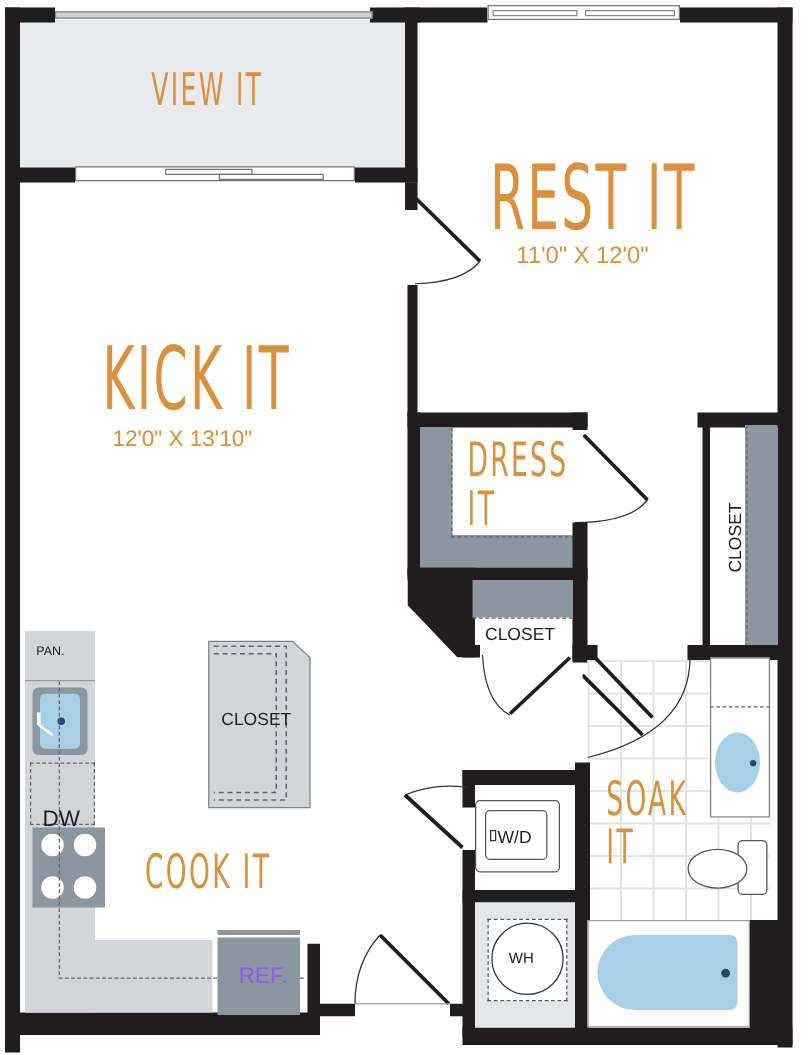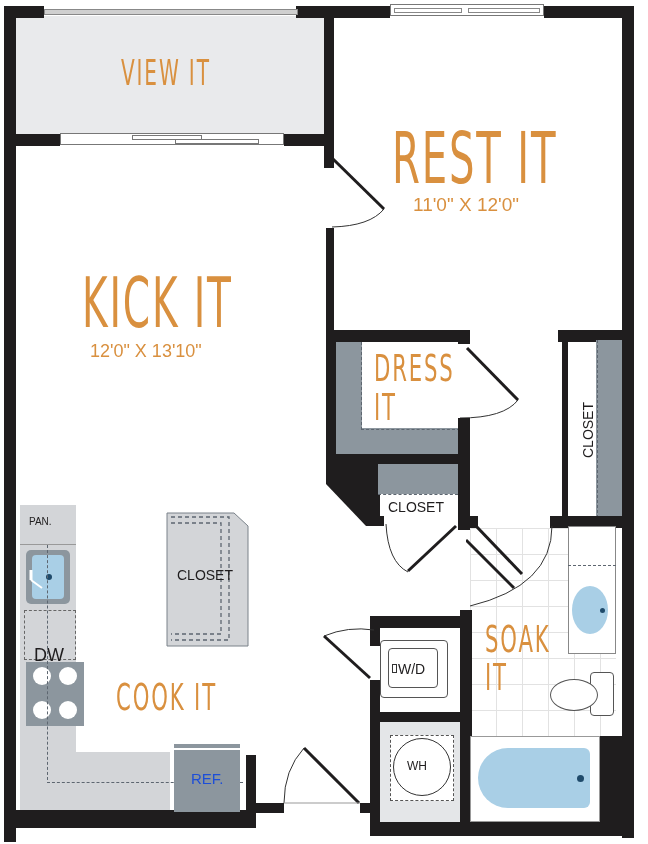--- a/index.html
+++ b/index.html
@@ -157,21 +157,21 @@
   <div class="fixture-label" style="left:34px;top:626px;font-size:18px;margin-top:19px;">DW</div>
   <div class="abs" style="left:26px;top:662px;width:58px;height:64px;background:#8c969e;"></div>
   <div class="abs" style="left:33px;top:667px;width:18px;height:18px;border-radius:50%;background:#fff;"></div>
   <div class="abs" style="left:59px;top:667px;width:18px;height:18px;border-radius:50%;background:#fff;"></div>
   <div class="abs" style="left:33px;top:701px;width:18px;height:18px;border-radius:50%;background:#fff;"></div>
   <div class="abs" style="left:59px;top:701px;width:18px;height:18px;border-radius:50%;background:#fff;"></div>
   <div class="dash-v" style="left:47px;top:545px;height:235px;"></div>
   <div class="dash-h" style="left:47px;top:782px;width:196px;"></div>
   <div class="abs" style="left:174px;top:744px;width:66px;height:4px;background:#8c969e;"></div>
   <div class="abs" style="left:174px;top:750px;width:66px;height:62px;background:#8c969e;"></div>
-  <div class="fixture-label" style="left:191px;top:770px;font-size:15px;color:#1d4ed8;">REF.</div>
+  <div class="fixture-label" style="left:191px;top:770px;font-size:18px;color:#8b5cf6;">REF.</div>
   <div class="room-label" style="left:116px;top:675px;font-size:38px;">COOK IT</div>
 
   <svg class="abs" style="left:166px;top:512px;" width="84" height="136">
     <polygon points="1,1 68,1 82,14 82,134 1,134" fill="#d3d5d8" stroke="#7a828a" stroke-width="1"></polygon>
     <polyline points="5,11 55,11 55,122 5,122" fill="none" stroke="#5d6670" stroke-width="1.3" stroke-dasharray="4,3"></polyline>
     <polyline points="5,5 63,5 63,128 5,128" fill="none" stroke="#5d6670" stroke-width="1.3" stroke-dasharray="4,3"></polyline>
   </svg>
   <div class="fixture-label" style="left:177px;top:567px;font-size:14px;">CLOSET</div>
 </div>
 

